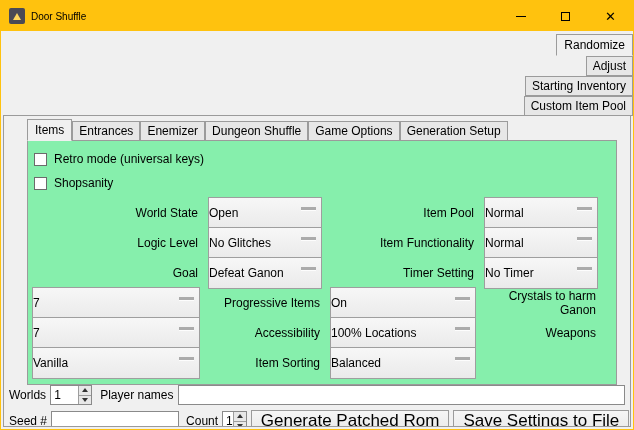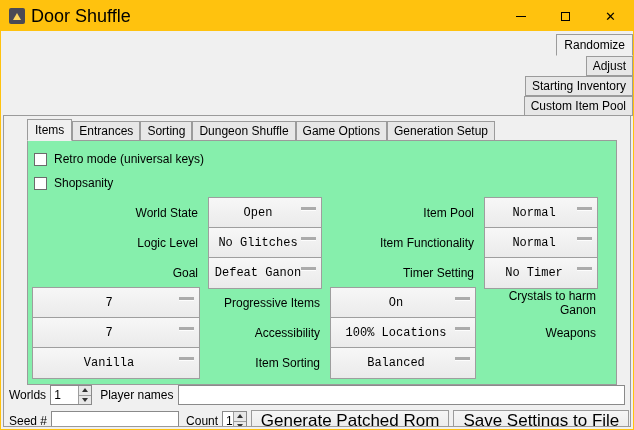--- a/index.html
+++ b/index.html
@@ -13,21 +13,21 @@
     display:flex; flex-direction:column;
     overflow:hidden;
   }
 
   
   .titlebar { height:30px; flex:0 0 30px; background:var(--accent,#FFC20E); display:flex; align-items:center; }
   .app-icon { width:16px; height:16px; margin:0 6px 0 8px; background:#4a4a55; border-radius:2px;
               display:flex; align-items:center; justify-content:center; }
   .triforce { width:0; height:0; border-left:4px solid transparent; border-right:4px solid transparent;
               border-bottom:7px solid #ffd75e; }
-  .title { font-size:18px; }
+  .title { font-size:10px; }
   .win-buttons { margin-left:auto; display:flex; height:100%; }
   .win-btn { width:45px; height:100%; display:flex; align-items:center; justify-content:center; }
   .min-glyph { width:10px; height:1px; background:#000; display:block; }
   .max-glyph { width:9px; height:9px; border:1px solid #000; display:block; background:transparent; }
   .close-glyph { font-size:13px; line-height:1; }
 
   
   .outer-tabs { display:flex; align-items:flex-end; padding:3px 0 0 3px; position:relative; z-index:3; margin-bottom:-1px;flex-direction:column; }
   .inner-tabs { display:flex; align-items:flex-end; margin:3px 0 -1px 23px; position:relative; z-index:3; }
   .tab { border:1px solid #9B9B9B; background:#E7E7E7; padding:2px 6px; white-space:nowrap; }
@@ -42,21 +42,21 @@
   
   .check-row { display:flex; align-items:center; height:24px; padding-left:2px; }
   .checkbox { width:13px; height:13px; flex:0 0 13px; border:1px solid #6B6B6B; background:#fff; margin-right:7px; }
 
   
   .opt-grid { display:grid; grid-template-columns:168px 114px 146px 114px; column-gap:8px;
               grid-auto-rows:30px; align-items:center; margin-top:3px; }
   .opt-label { text-align:right; padding-right:2px; }
   .dropdown { position:relative; height:32px; border:1px solid #9E9E9E;
               background:linear-gradient(#F7F7F7,#EAEAEA);
-              display:flex; align-items:center; justify-content:center;font-family:Liberation Mono, monospace; }
+              display:flex; align-items:center; justify-content:flex-start; }
   .dd-value { padding-right:14px; }
   .dd-ind { position:absolute; right:5px; top:9px; width:15px; height:3px; background:#ABABAB;
             box-shadow:0 1px 0 #FDFDFD; }
 
   
   .bottom { margin-top:auto; padding:0 5px 5px 5px; }
   .brow { display:flex; align-items:center; }
   .brow + .brow { margin-top:5px; }
   .blabel { margin-right:4px; white-space:nowrap; }
   .pn-label { margin-left:8px; }
@@ -105,21 +105,21 @@
     <div class="tab">Adjust</div>
     <div class="tab">Starting Inventory</div>
     <div class="tab">Custom Item Pool</div>
   </div>
 
   <div class="outer-pane">
 
     <div class="inner-tabs">
       <div class="tab selected">Items</div>
       <div class="tab">Entrances</div>
-      <div class="tab">Sorting</div>
+      <div class="tab">Enemizer</div>
       <div class="tab">Dungeon Shuffle</div>
       <div class="tab">Game Options</div>
       <div class="tab">Generation Setup</div>
     </div>
 
     <div class="inner-pane">
 
       <div class="check-row">
         <span class="checkbox"></span>
         <span class="check-label">Retro mode (universal keys)</span>

